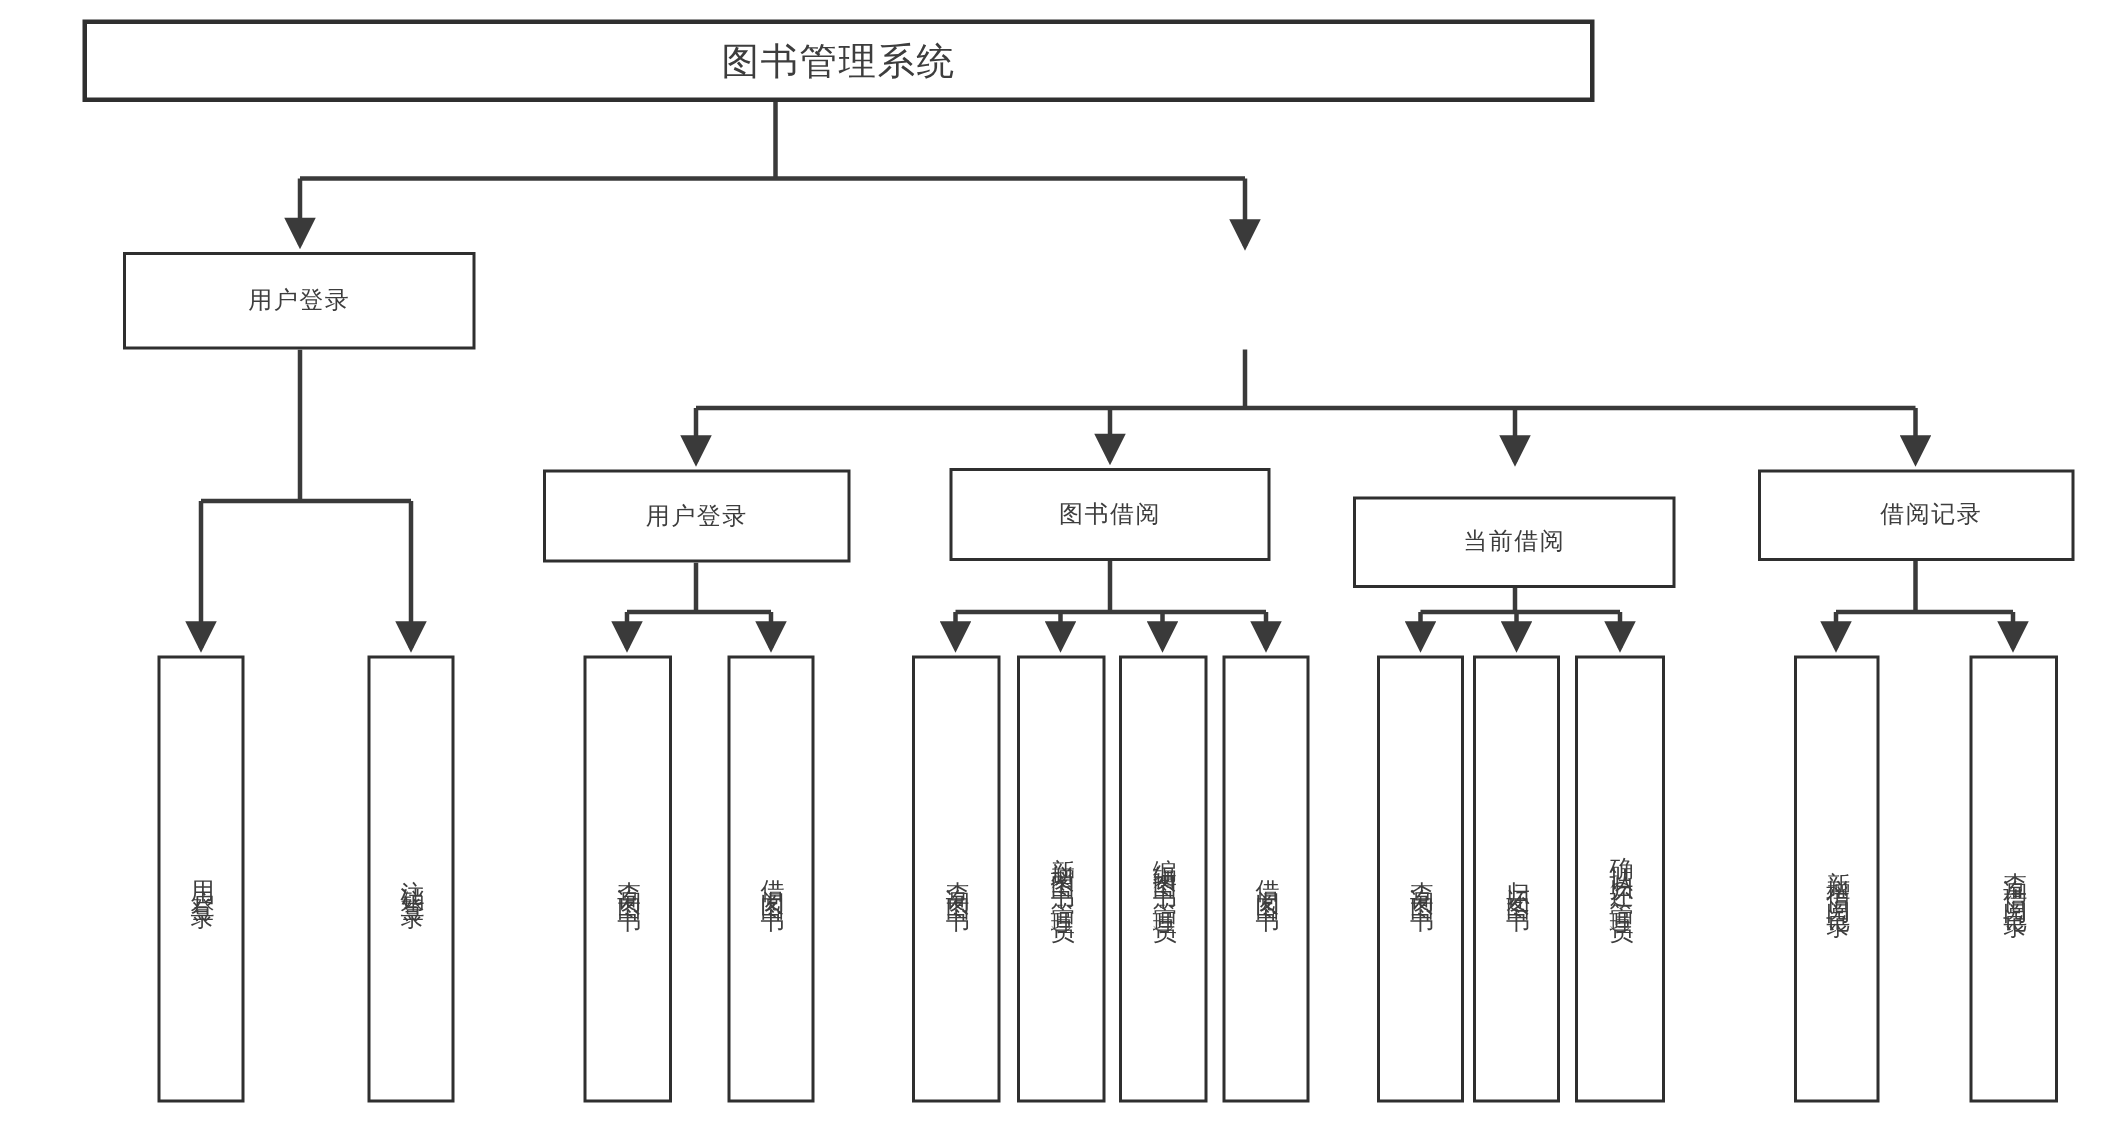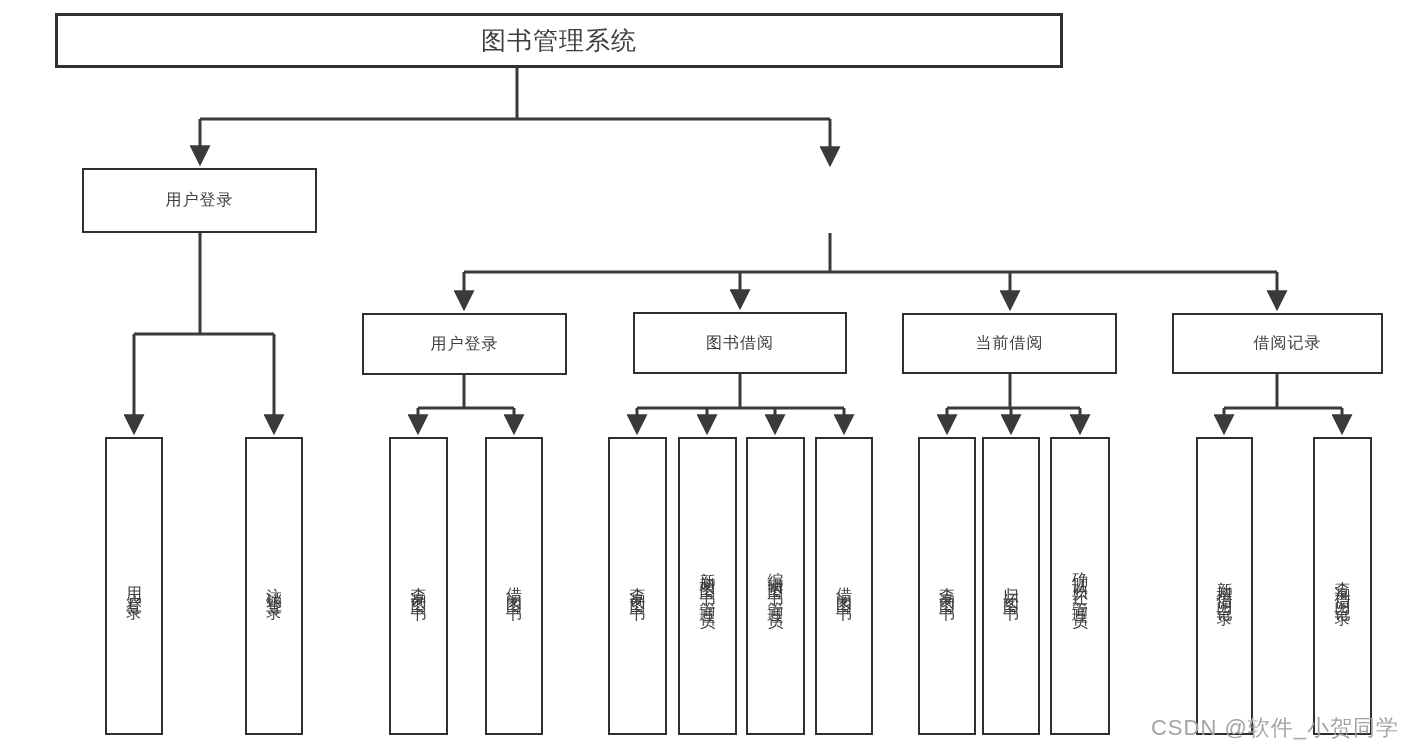--- a/index.html
+++ b/index.html
@@ -82,21 +82,21 @@
       <path class="c" d="M1342 408 V432" marker-end="url(#ah)"></path>
     </g>
   </svg>
 
   <div class="node root" style="left:10px;top:13px;width:1008px;height:55px;">图书管理系统</div>
 
   <div class="node" style="left:82px;top:168px;width:235px;height:65px;">用户登录</div>
 
   <div class="node" style="left:362px;top:313px;width:205px;height:62px;">用户登录</div>
   <div class="node" style="left:633px;top:312px;width:214px;height:62px;">图书借阅</div>
-  <div class="node" style="left:902px;top:313px;width:215px;height:61px;">当前借阅</div>
+  <div class="node" style="left:902px;top:331px;width:215px;height:61px;">当前借阅</div>
   <div class="node" style="left:1172px;top:313px;width:211px;height:61px;padding-left:20px;">借阅记录</div>
 
   <div class="node" style="left:105px;top:437px;width:58px;height:298px;">
     <span class="vtext">用户登录</span>
   </div>
   <div class="node" style="left:245px;top:437px;width:58px;height:298px;">
     <span class="vtext">注销登录</span>
   </div>
 
   <div class="node" style="left:389px;top:437px;width:59px;height:298px;">
@@ -129,14 +129,13 @@
     <span class="vtext">确认归还（管理员）</span>
   </div>
 
   <div class="node" style="left:1196px;top:437px;width:57px;height:298px;">
     <span class="vtext">新增借阅记录</span>
   </div>
   <div class="node" style="left:1313px;top:437px;width:59px;height:298px;">
     <span class="vtext">查询借阅记录</span>
   </div>
 
-  <div class="watermark">CSDN @软件_小贺同学</div>
 </div>
 
 </body></html>

